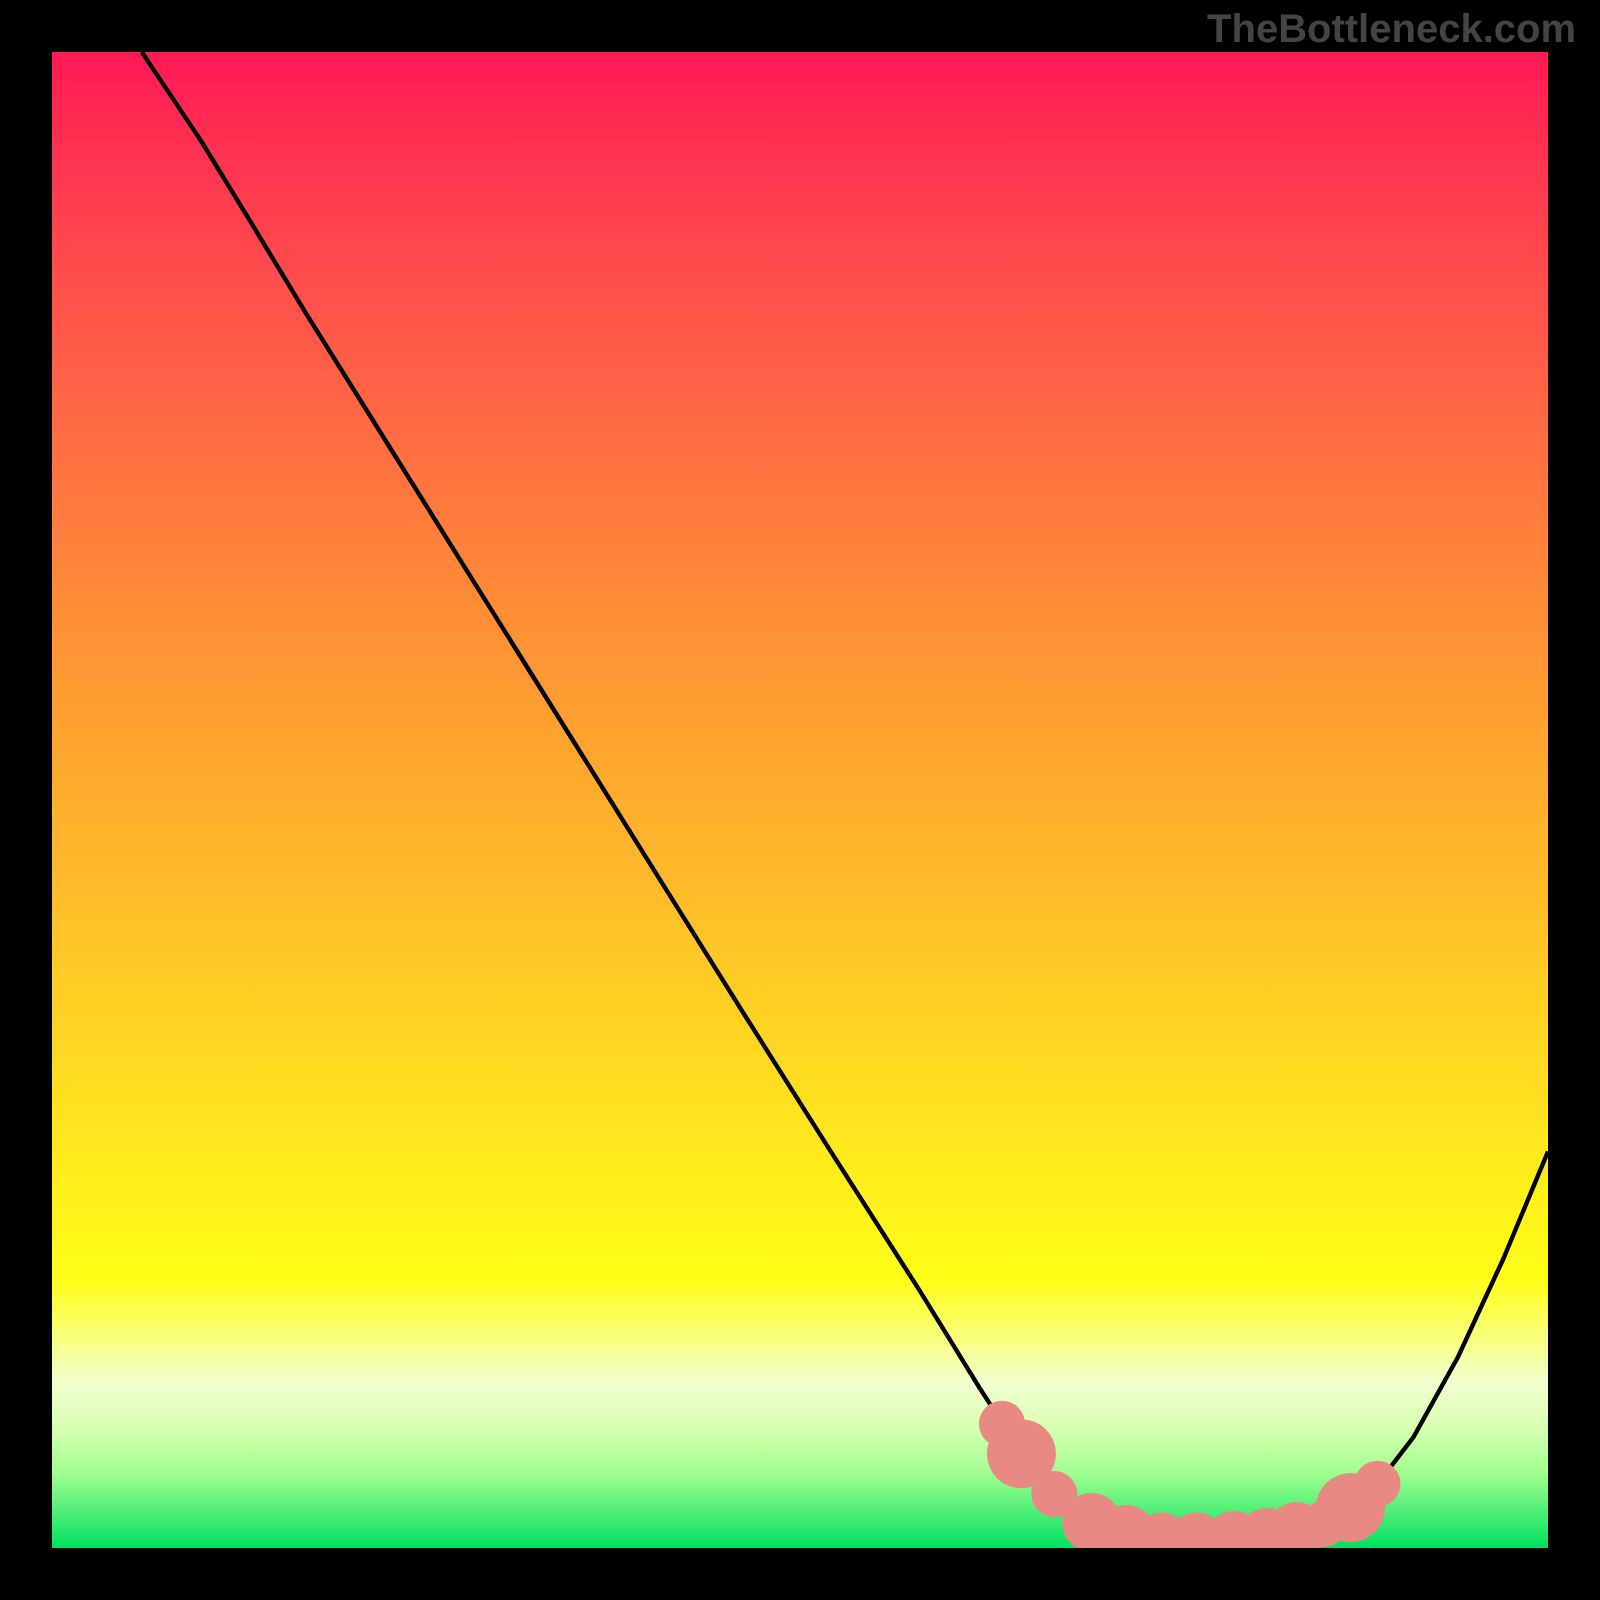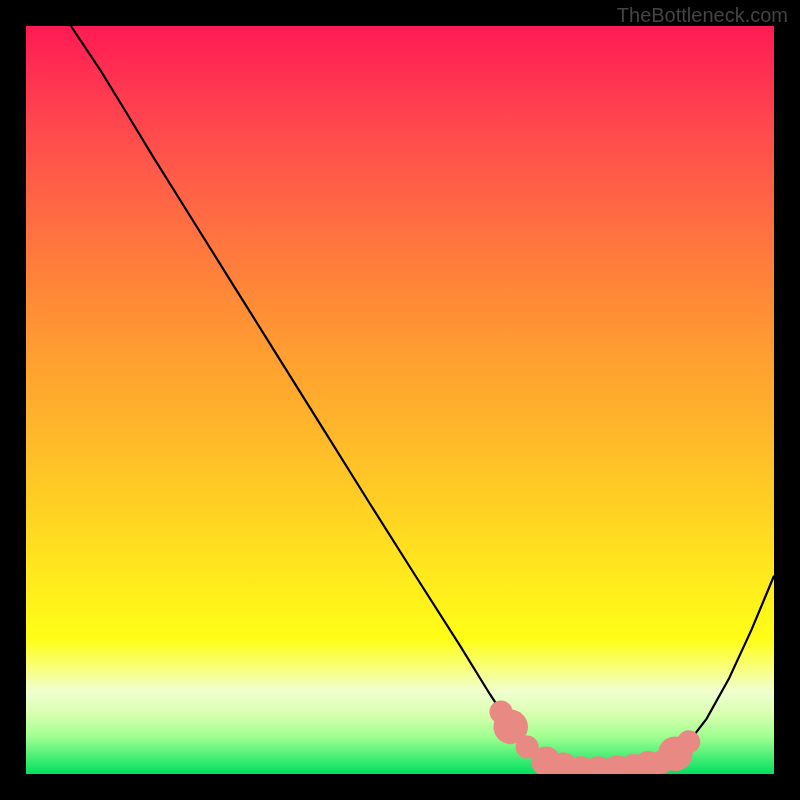--- a/index.html
+++ b/index.html
@@ -3,21 +3,21 @@
   <meta charset="utf-8">
   <style>
     * { margin: 0; padding: 0; box-sizing: border-box; }
     html, body { width: 800px; height: 800px; background: #000; font-family: Arial, sans-serif; overflow: hidden; }
     .container { position: relative; width: 800px; height: 800px; }
     .attribution {
       position: absolute;
       top: 4px;
       right: 12px;
       font-size: 20px;
-      font-weight: normal;
+      font-weight: bold;
       color: #444;
       z-index: 10;
     }
     .plot-area {
       position: absolute;
       top: 26px;
       left: 26px;
       width: 748px;
       height: 748px;
       overflow: hidden;

